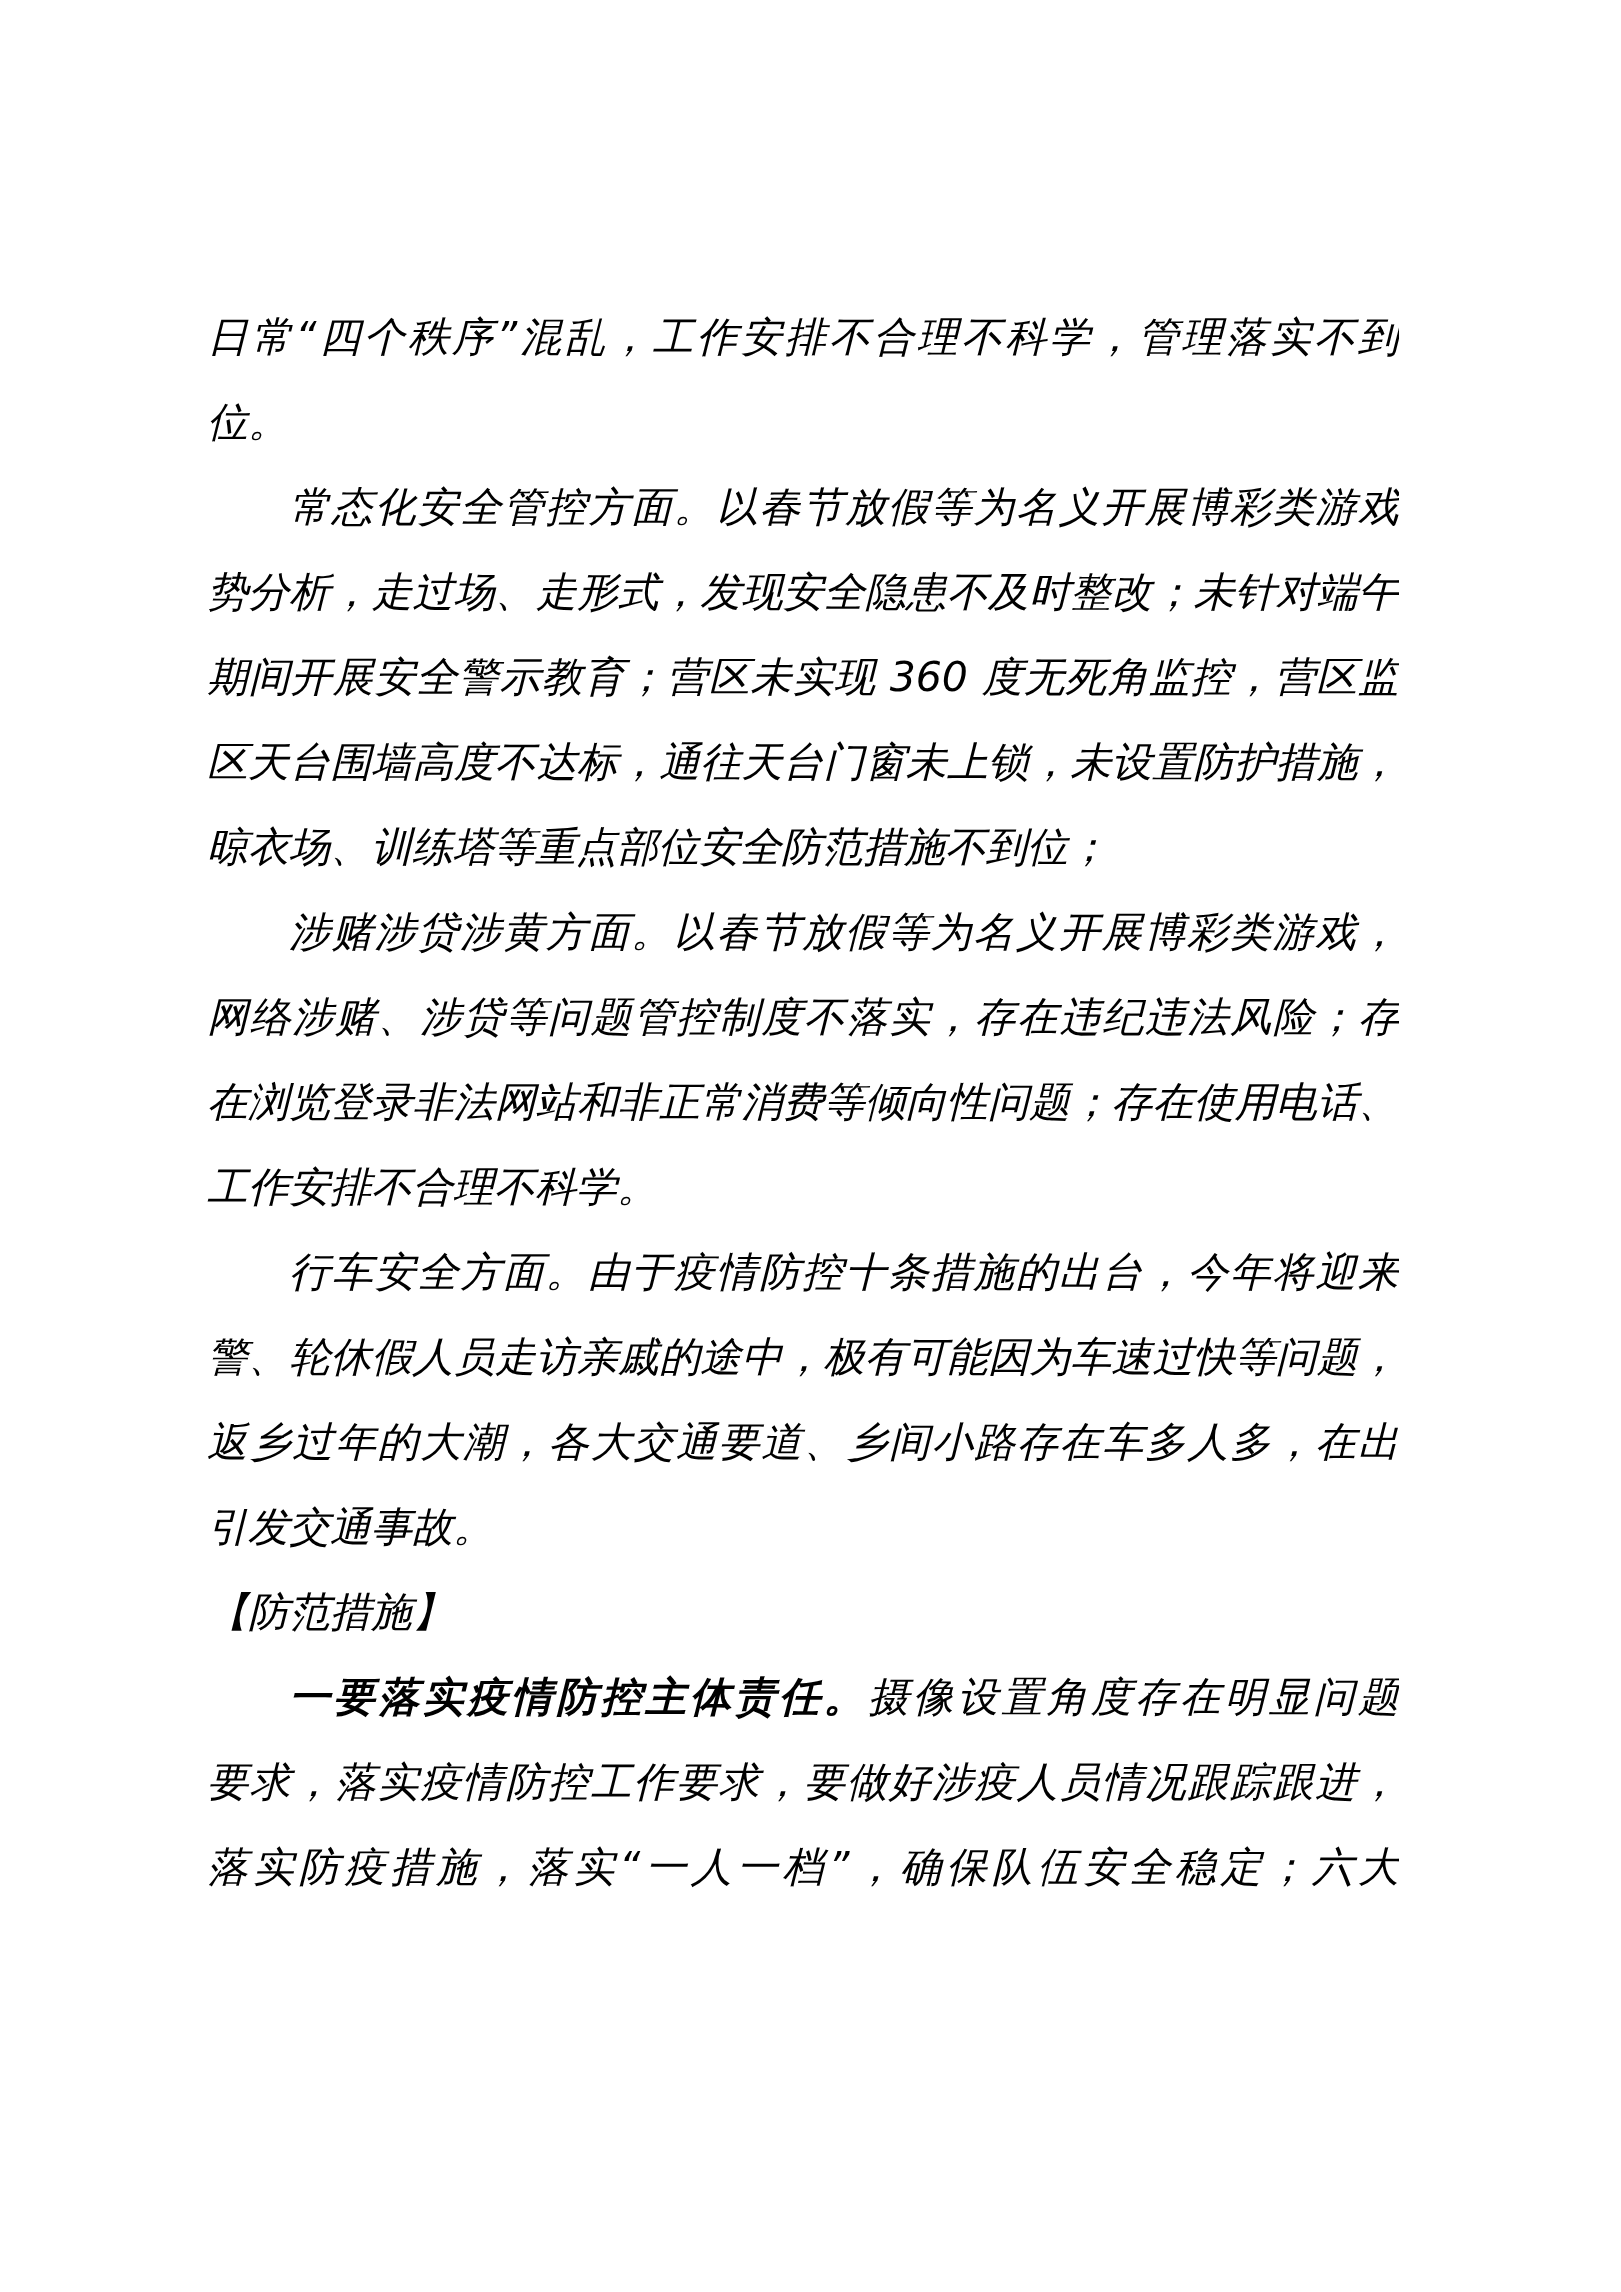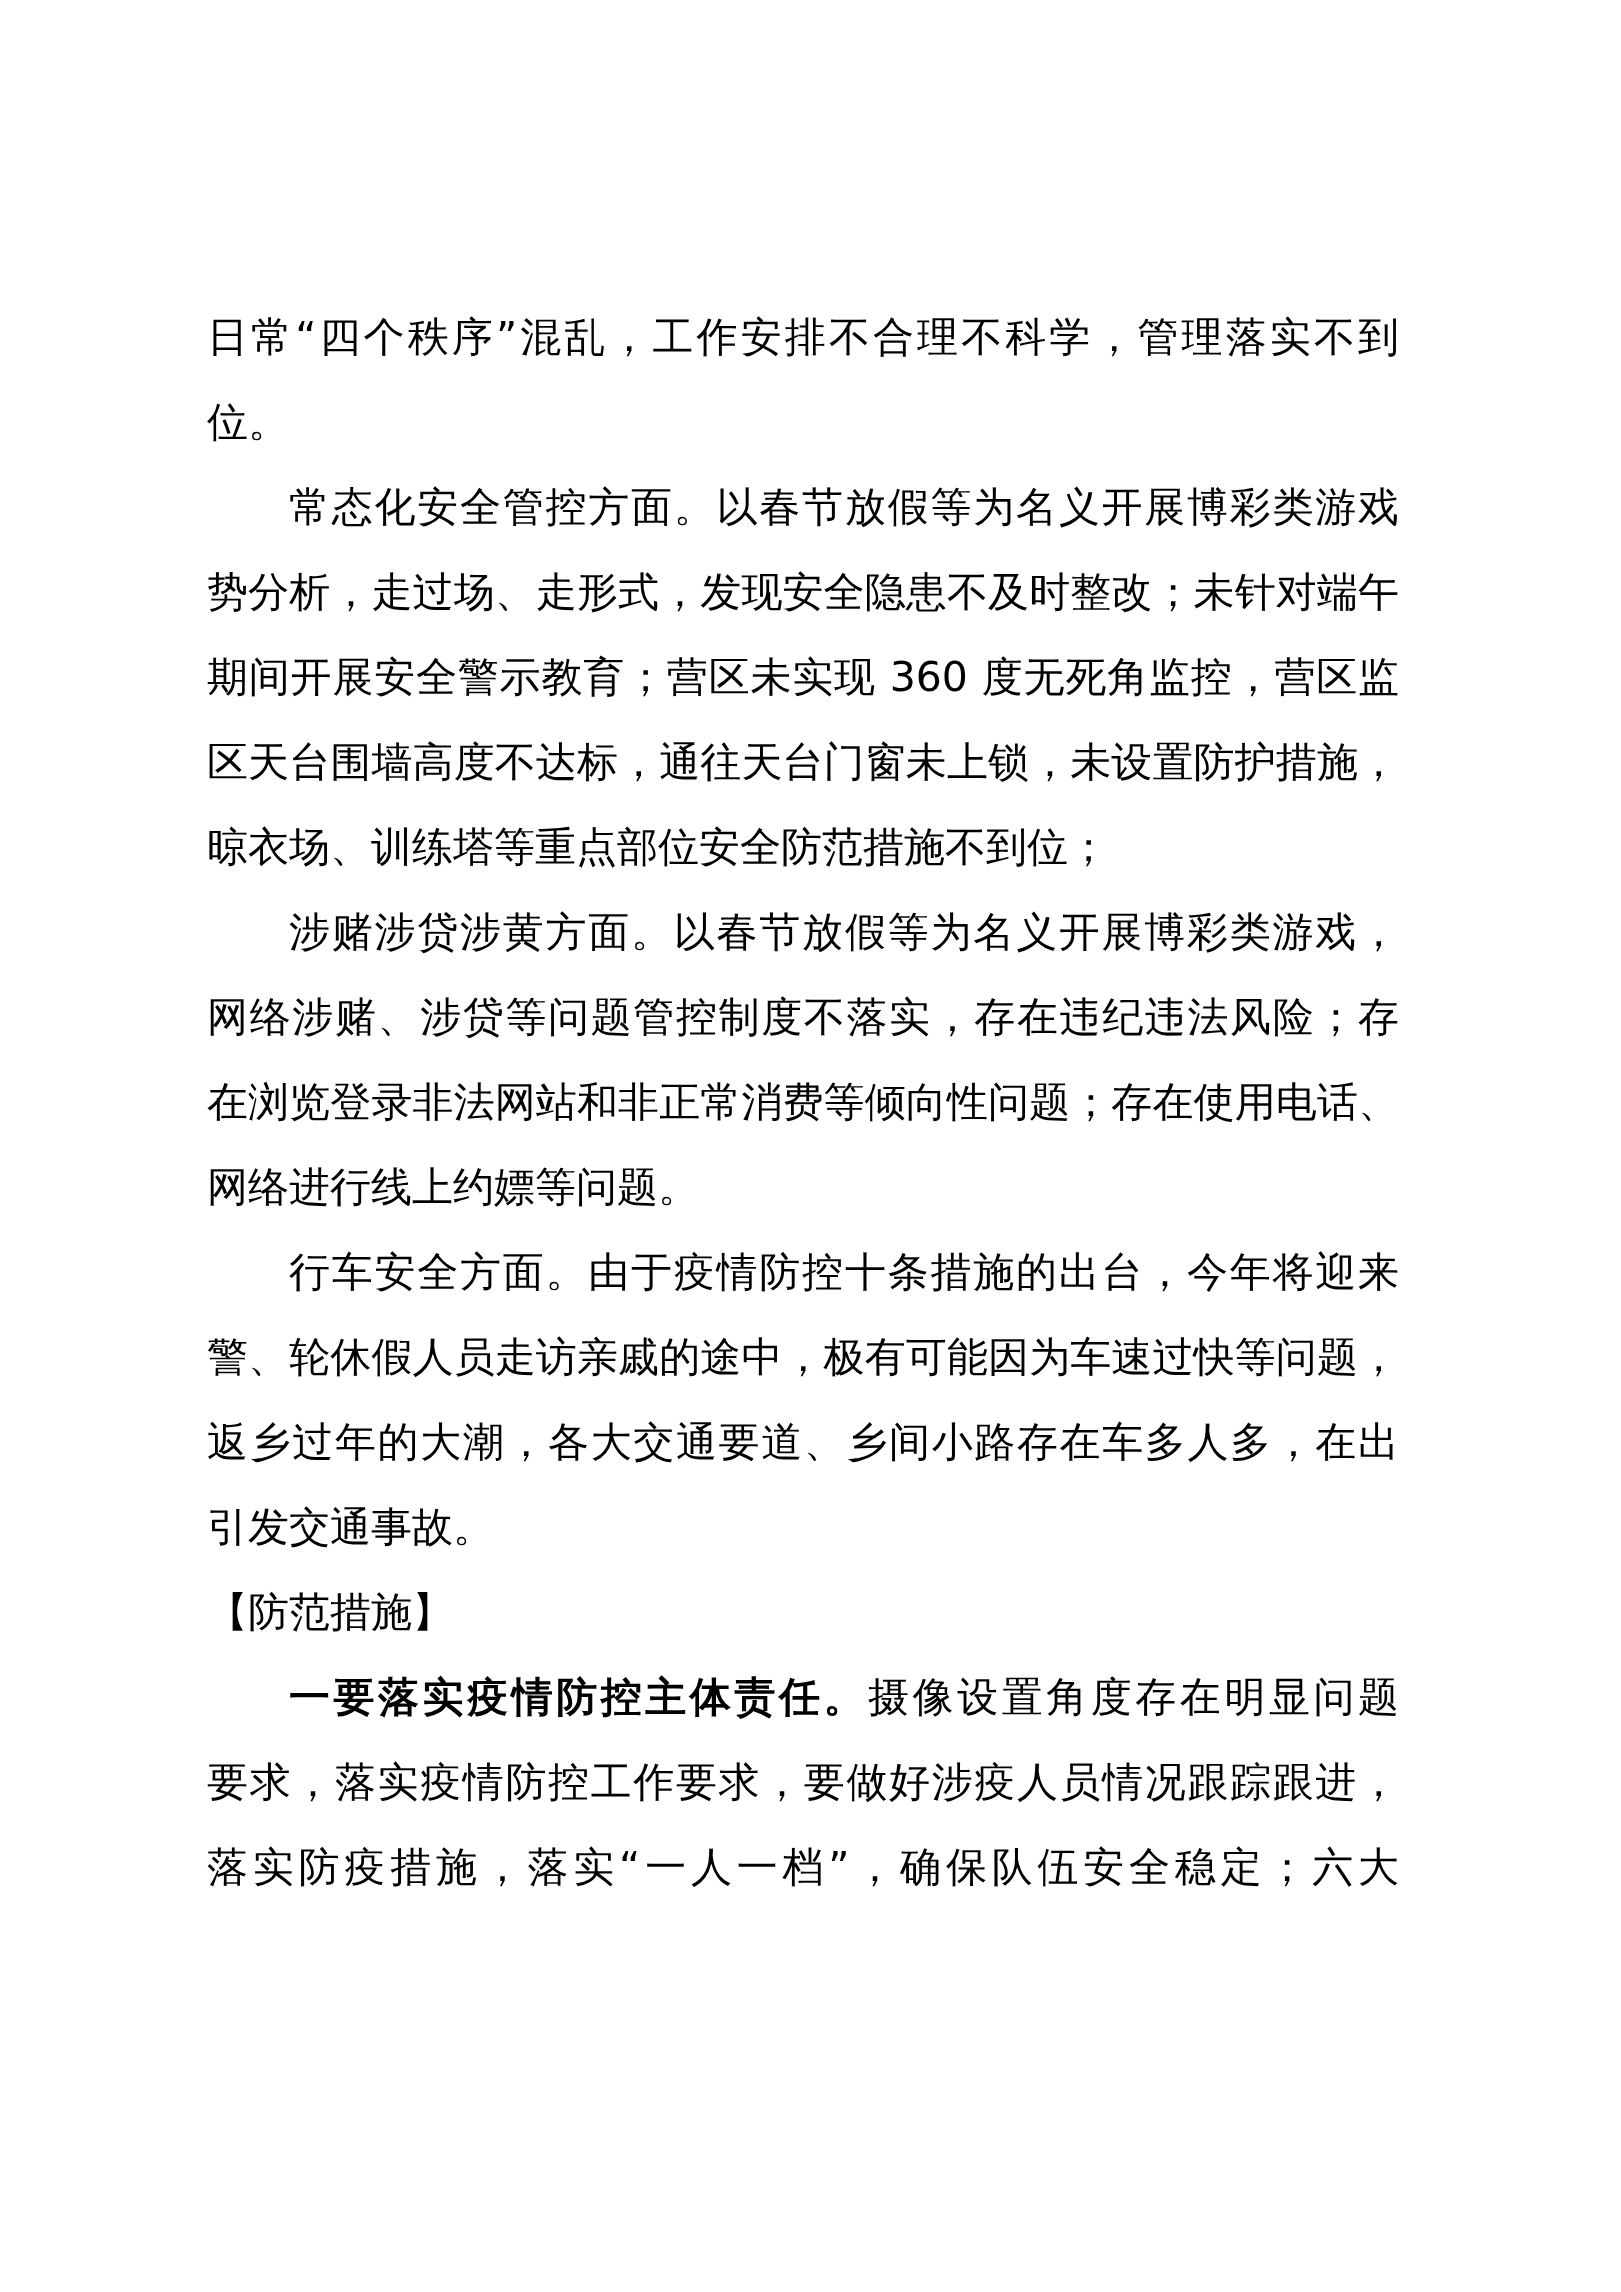--- a/index.html
+++ b/index.html
@@ -14,20 +14,21 @@
     background: #ffffff;
     overflow: hidden;
     font-family: "DejaVu Sans", sans-serif;
     color: #000000;
   }
   .doc-body {
     position: absolute;
     left: 207px;
     top: 295px;
     width: 1192px;
+    font-style: italic;
   }
   .paragraph {
     margin: 0;
     padding: 0;
   }
   .line {
     font-size: 41px;
     line-height: 85px;
     height: 85px;
     overflow: hidden;
@@ -62,21 +63,21 @@
         <div class="line justify indent"><span class="seg">常态化安全管控方面。以春节放假等为名义开展博彩类游戏</span></div>
         <div class="line justify"><span class="seg">势分析，走过场、走形式，发现安全隐患不及时整改；未针对端午</span></div>
         <div class="line justify"><span class="seg">期间开展安全警示教育；营区未实现 360 度无死角监控，营区监</span></div>
         <div class="line justify"><span class="seg">区天台围墙高度不达标，通往天台门窗未上锁，未设置防护措施，</span></div>
         <div class="line"><span class="seg">晾衣场、训练塔等重点部位安全防范措施不到位；</span></div>
       </div>
       <div class="paragraph">
         <div class="line justify indent"><span class="seg">涉赌涉贷涉黄方面。以春节放假等为名义开展博彩类游戏，</span></div>
         <div class="line justify"><span class="seg">网络涉赌、涉贷等问题管控制度不落实，存在违纪违法风险；存</span></div>
         <div class="line justify"><span class="seg">在浏览登录非法网站和非正常消费等倾向性问题；存在使用电话、</span></div>
-        <div class="line"><span class="seg">网络进行线上约嫖等问题。</span></div>
+        <div class="line"><span class="seg">工作安排不合理不科学。</span></div>
       </div>
       <div class="paragraph">
         <div class="line justify indent"><span class="seg">行车安全方面。由于疫情防控十条措施的出台，今年将迎来</span></div>
         <div class="line justify"><span class="seg">警、轮休假人员走访亲戚的途中，极有可能因为车速过快等问题，</span></div>
         <div class="line justify"><span class="seg">返乡过年的大潮，各大交通要道、乡间小路存在车多人多，在出</span></div>
         <div class="line"><span class="seg">引发交通事故。</span></div>
       </div>
       <div class="paragraph">
         <div class="line"><span class="seg">【防范措施】</span></div>
       </div>

